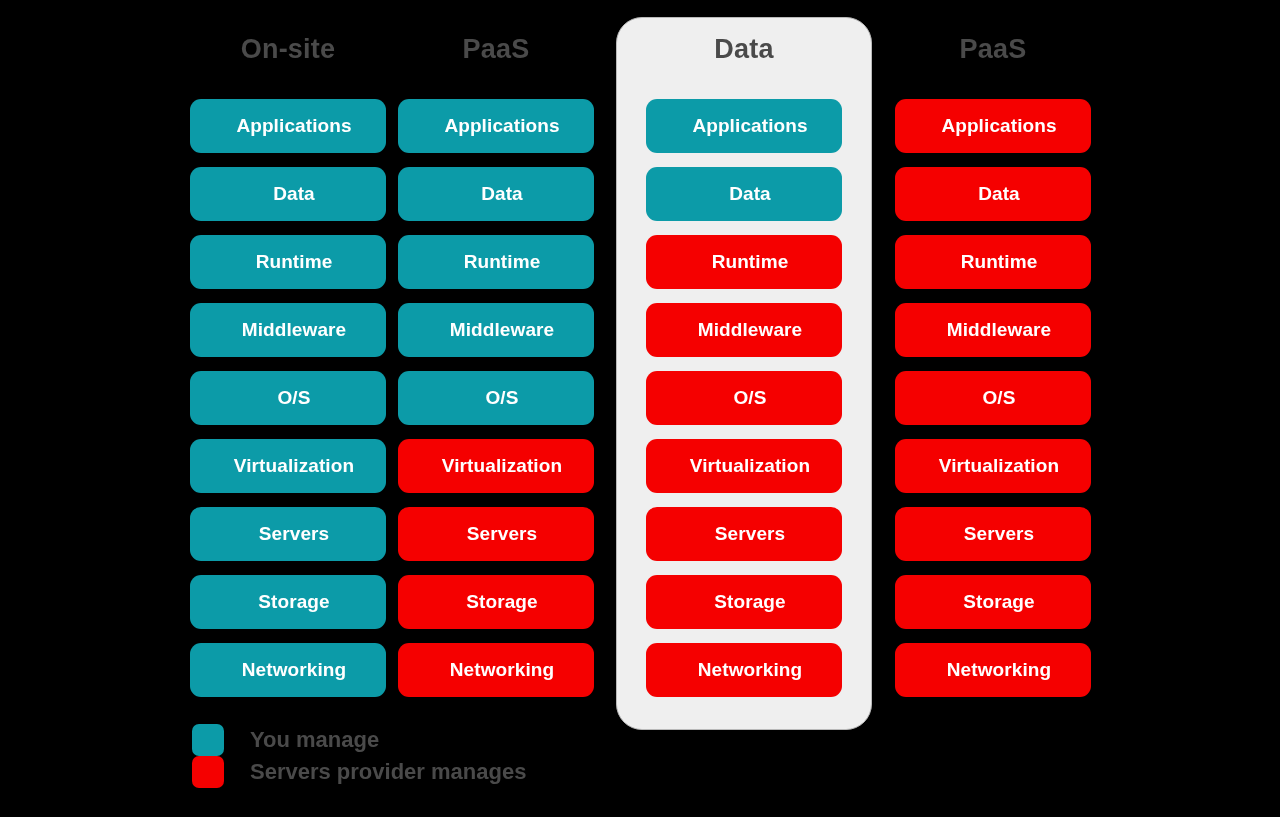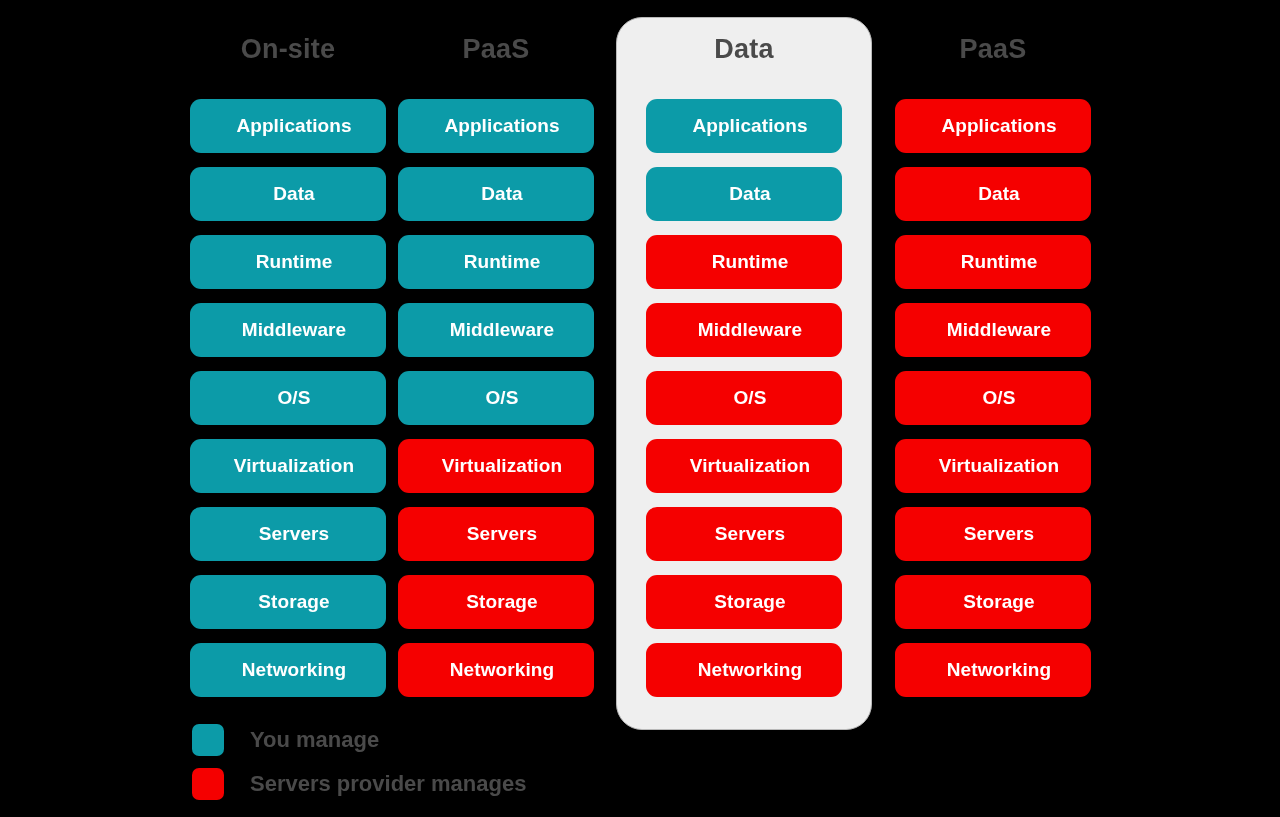--- a/index.html
+++ b/index.html
@@ -75,21 +75,21 @@
   .layer-pill.you-manage       { background: #0C9BA8; }
   .layer-pill.provider-manages { background: #F50000; }
 
   
   #legend {
     position: absolute;
     left: 192px;
     top: 724px;
     display: flex;
     flex-direction: column;
-    gap: 12px;
+    gap: 0;
   }
 
   .legend-row {
     display: flex;
     align-items: center;
     height: 32px;
   }
 
   .legend-swatch {
     width: 32px;

